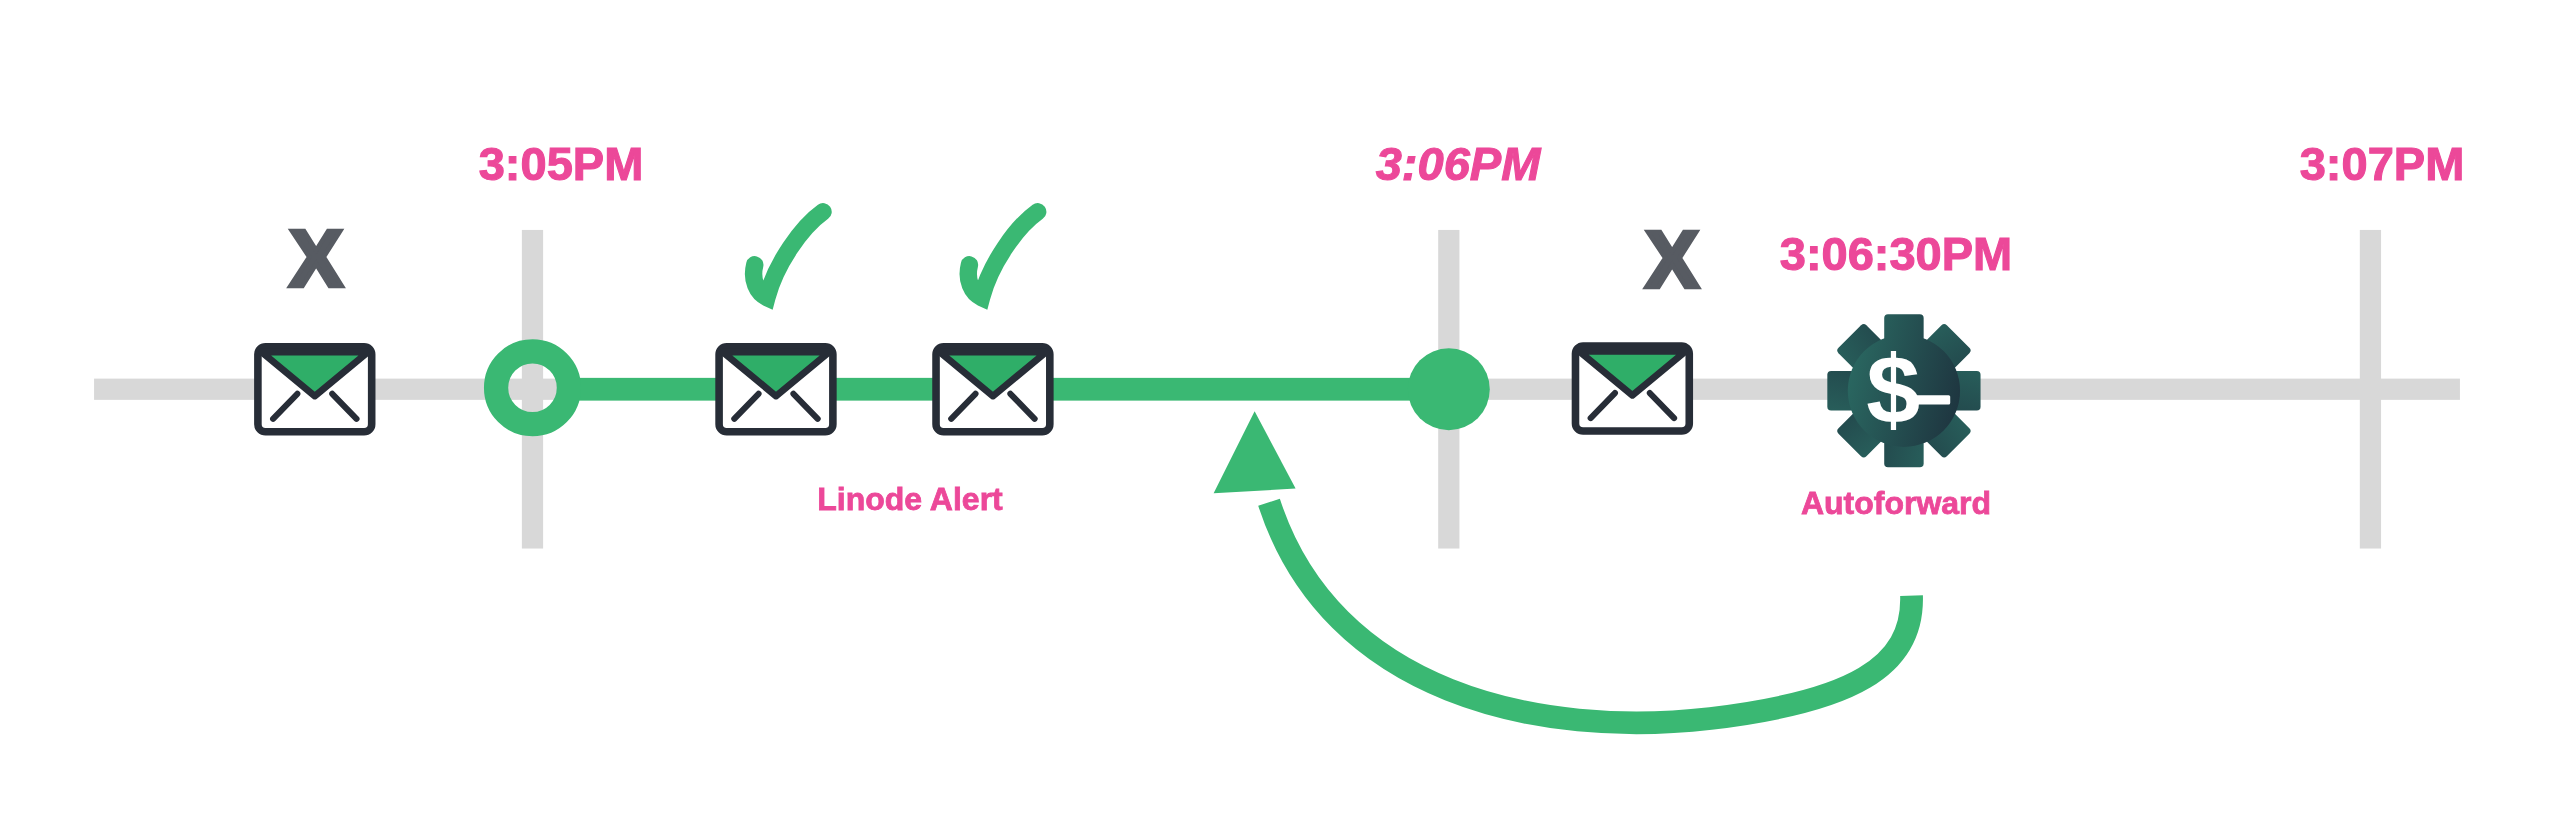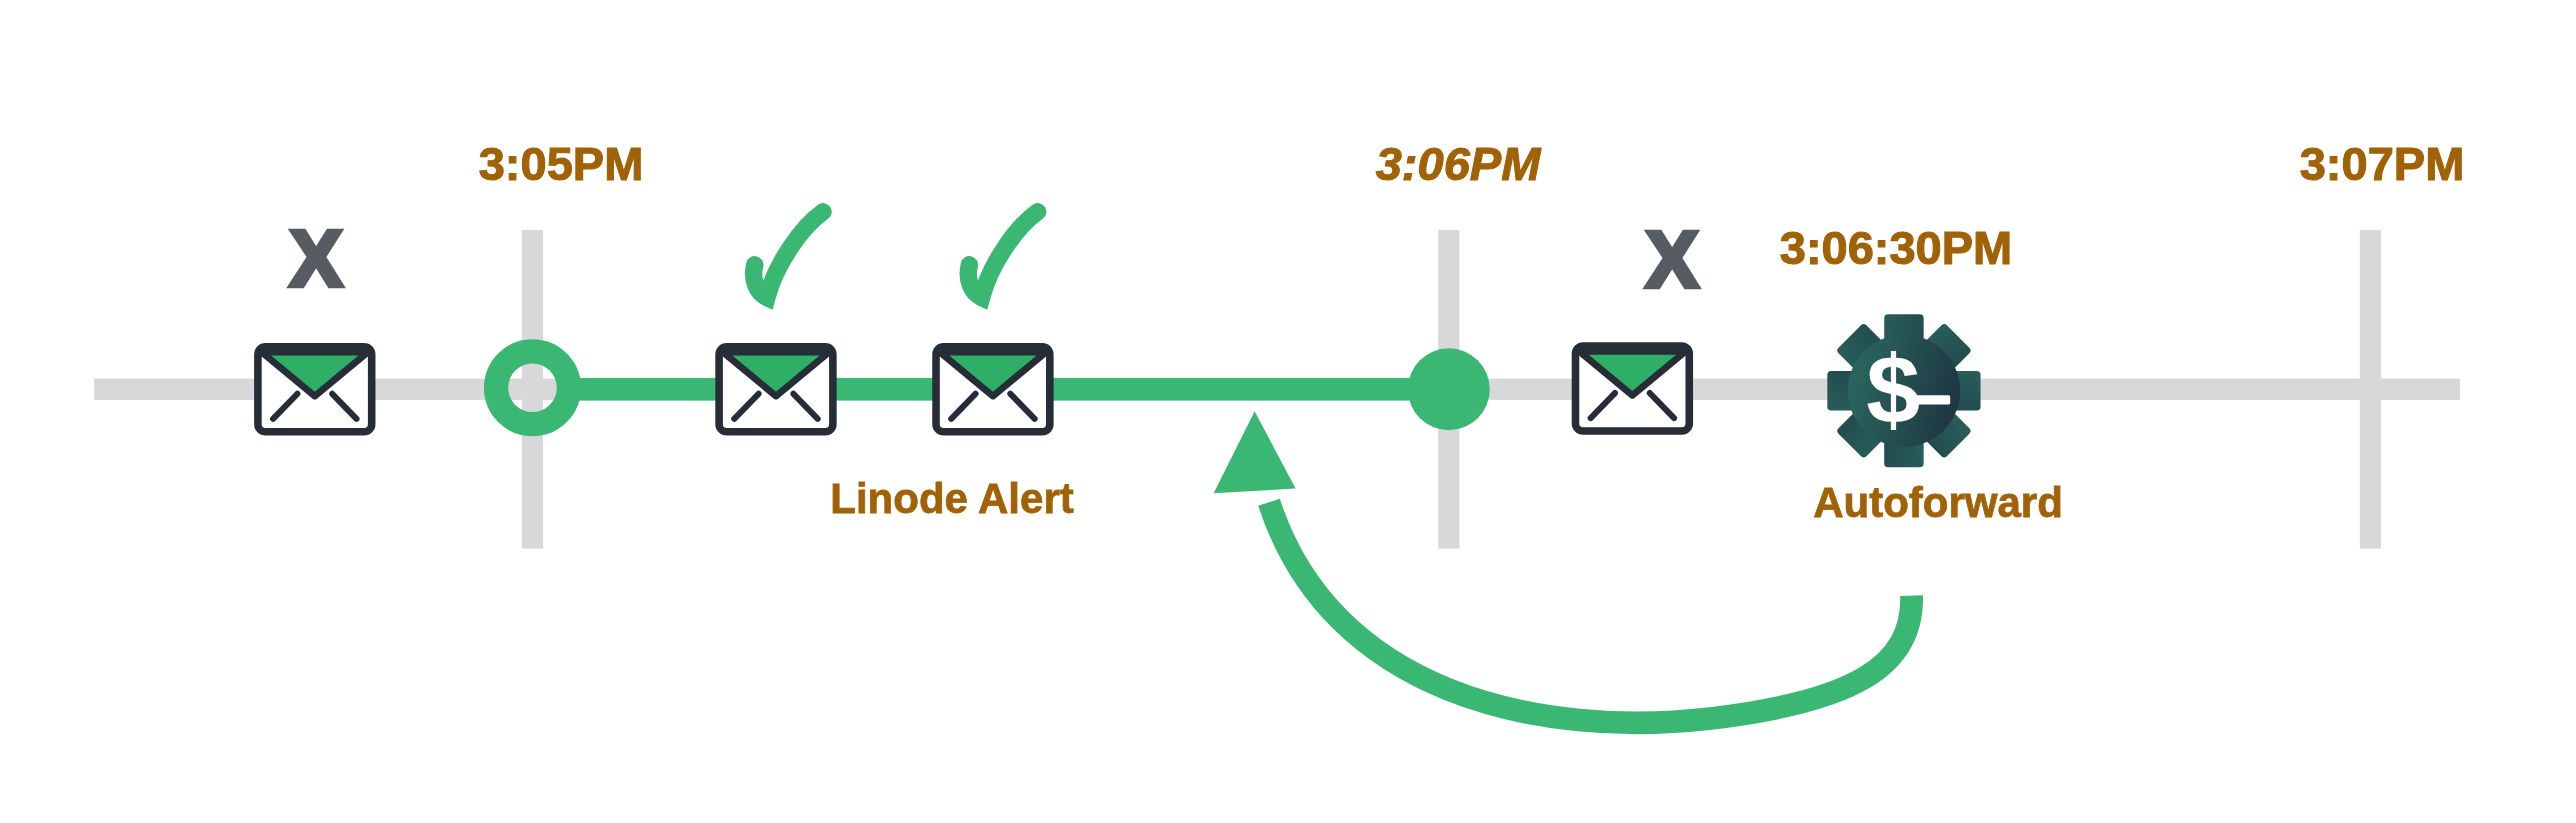--- a/index.html
+++ b/index.html
@@ -7,31 +7,31 @@
     position:relative;
     width:2576px;height:824px;
     background:#ffffff;
     overflow:hidden;
     font-family:"Liberation Sans","DejaVu Sans",sans-serif;
   }
   .layer{position:absolute;left:0;top:0;}
   .lbl{
     position:absolute;
     transform:translateX(-50%);
-    color:#a16207;
+    color:#ec4899;
     font-weight:bold;
     white-space:nowrap;
     text-align:center;
   }
   .time{
     font-size:47px;line-height:47px;
     -webkit-text-stroke:1.1px currentColor;
   }
   .caption{
-    font-size:42px;line-height:52px;margin-left:42px;
+    font-size:32px;line-height:52px;
     -webkit-text-stroke:0.8px currentColor;
   }
   .xmark{
     font-size:79px;line-height:79px;
     color:#575b62;
     -webkit-text-stroke:4.6px currentColor;
   }
 </style>
 </head>
 <body>
@@ -107,21 +107,21 @@
         <circle r="74"></circle>
       </g>
       <text x="-14" y="43" text-anchor="middle" font-size="128" font-weight="bold" fill="#ffffff" font-family="Liberation Sans, DejaVu Sans, sans-serif">$</text>
       <rect x="15" y="6" width="46" height="12" rx="2" fill="#ffffff"></rect>
     </g>
   </svg>
 
   <div class="lbl time" style="left:561px;top:140px;">3:05PM</div>
   <div class="lbl time" style="left:1458px;top:140px;font-style:italic;">3:06PM</div>
   <div class="lbl time" style="left:2370px;top:140px;margin-left:12px;">3:07PM</div>
-  <div class="lbl time" style="left:1896px;top:224px;text-align:center;">3:06:30PM</div>
+  <div class="lbl time" style="left:1896px;top:230px;text-align:center;">3:06:30PM</div>
 
   <div class="lbl xmark" style="left:316px;top:219px;">X</div>
   <div class="lbl xmark" style="left:1672px;top:220px;">X</div>
 
   <div class="lbl caption" style="left:910px;top:473px;">
     <div>Linode Alert</div>
   </div>
 
   <div class="lbl caption" style="left:1896px;top:477px;">
     <div>Autoforward</div>

